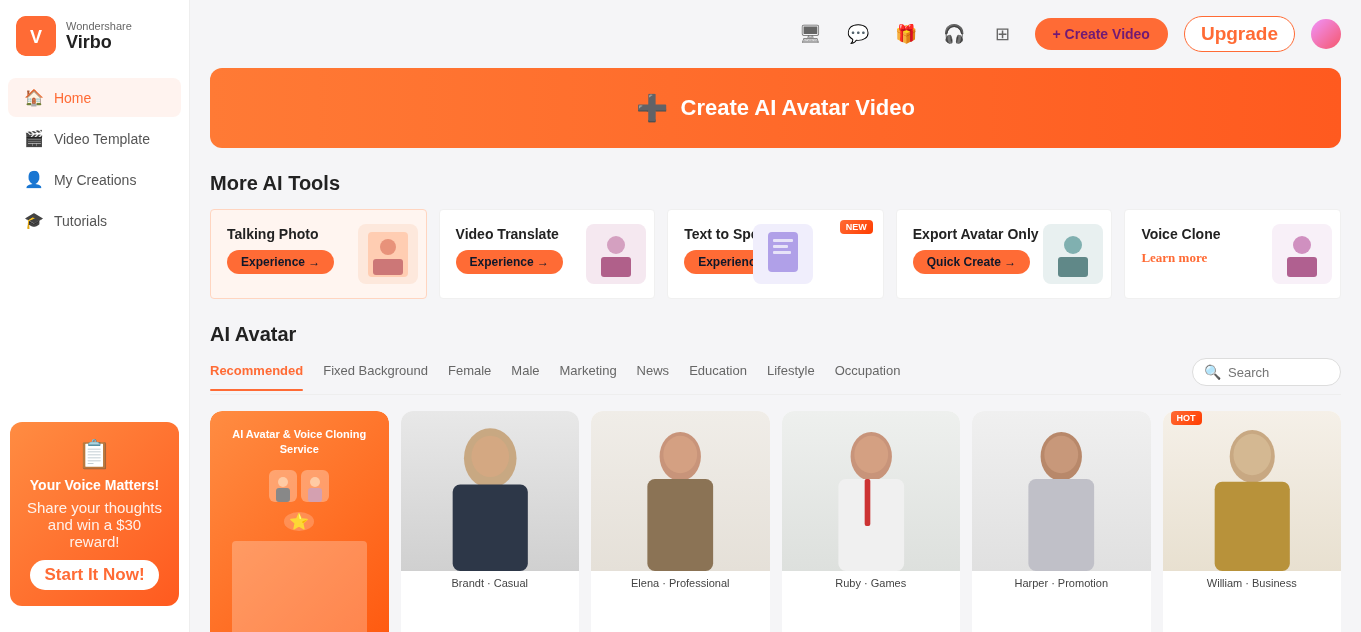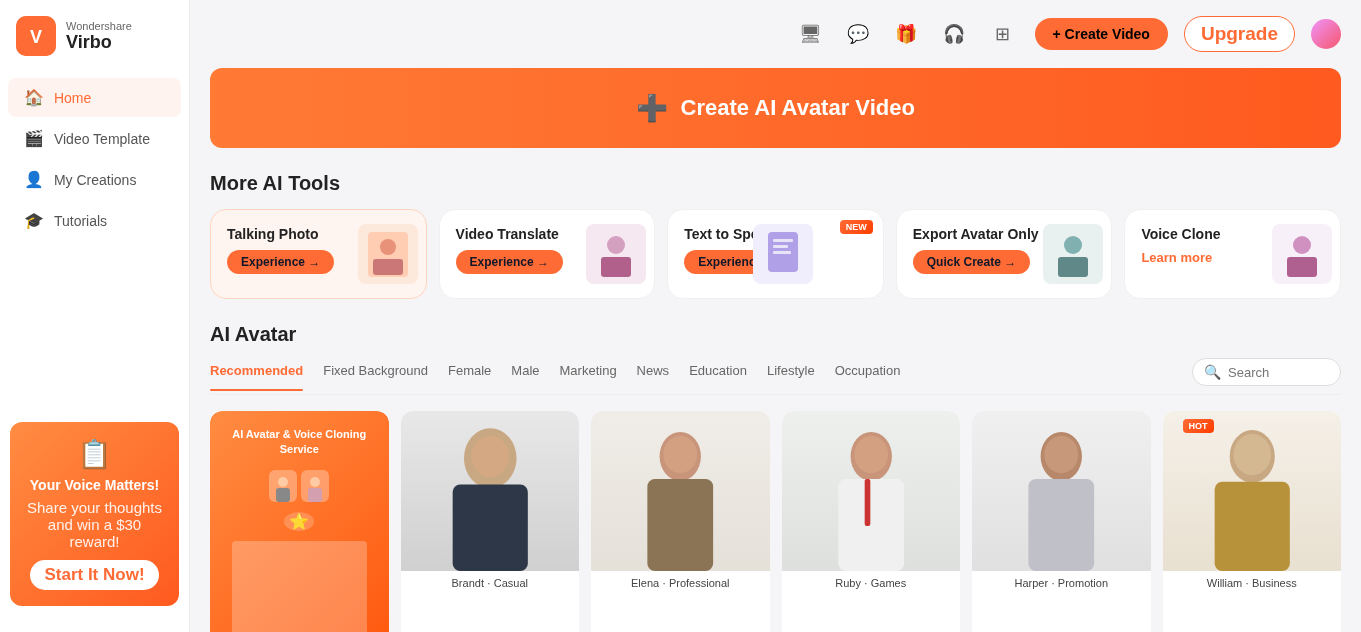--- a/index.html
+++ b/index.html
@@ -92,21 +92,21 @@
     }
     .topbar-icon {
       width: 32px; height: 32px;
       display: flex; align-items: center; justify-content: center;
       color: #666;
       font-size: 18px;
       cursor: pointer;
     }
     .create-video-btn {
       background: #ff6b35;
-      color: #000000;
+      color: #701a75;
       border: none;
       border-radius: 20px;
       padding: 8px 18px;
       font-size: 14px;
       font-weight: 600;
       cursor: pointer;
       display: flex;
       align-items: center;
       gap: 6px;
     }
@@ -159,21 +159,21 @@
 
     
     .tools-row {
       display: flex;
       gap: 12px;
       margin-bottom: 24px;
     }
     .tool-card {
       flex: 1;
       background: white;
-      border-radius: 16px;
+      border-radius: 4px;
       padding: 16px;
       display: flex;
       flex-direction: column;
       gap: 8px;
       min-height: 90px;
       position: relative;
       overflow: hidden;
       cursor: pointer;
       border: 1px solid #f0f0f0;
     }
@@ -207,21 +207,21 @@
       position: absolute;
       right: 8px;
       top: 50%;
       transform: translateY(-50%);
       width: 60px; height: 60px;
       border-radius: 8px;
       display: flex; align-items: center; justify-content: center;
       font-size: 28px;
       overflow: hidden;
     }
-    .tool-learn { color: #ff6b35; font-size: 13px; font-weight: 600; cursor: pointer; }
+    .tool-learn { color: #ff6b35; font-size: 13px; font-weight: 600; cursor: pointer; font-family: Liberation Serif, serif; }
 
     
     .avatar-section .section-title { margin-bottom: 12px; }
 
     
     .filter-tabs {
       display: flex;
       gap: 20px;
       align-items: center;
       margin-bottom: 16px;
@@ -277,28 +277,27 @@
     }
     .avatar-card {
       background: white;
       border-radius: 12px;
       overflow: hidden;
       cursor: pointer;
       position: relative;
     }
     .avatar-card .hot-badge {
       position: absolute;
-      top: 8px; left: 8px;
+      top: 0; left: 8px;
       background: linear-gradient(135deg, #ff6b35, #ff3d00);
       color: white;
       font-size: 9px;
       font-weight: 700;
       padding: 2px 6px;
       border-radius: 4px;
-      margin-left: 12px;
     }
     .avatar-img {
       width: 100%;
       height: 160px;
       display: flex;
       align-items: flex-end;
       justify-content: center;
       overflow: hidden;
     }
     .avatar-promo-card {

